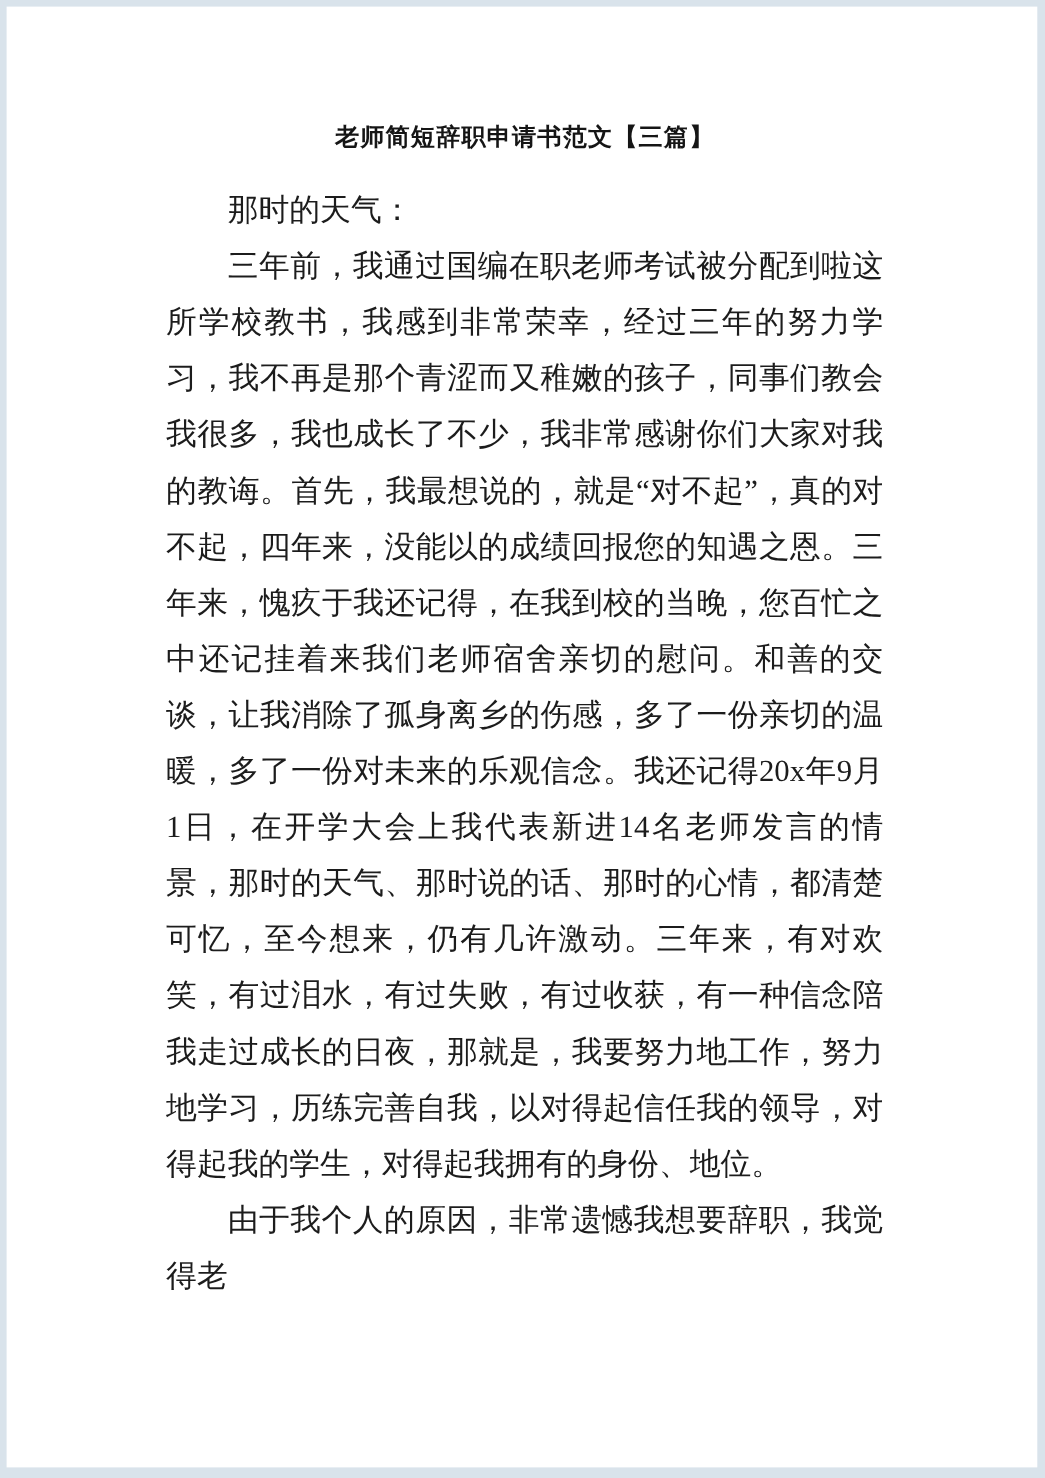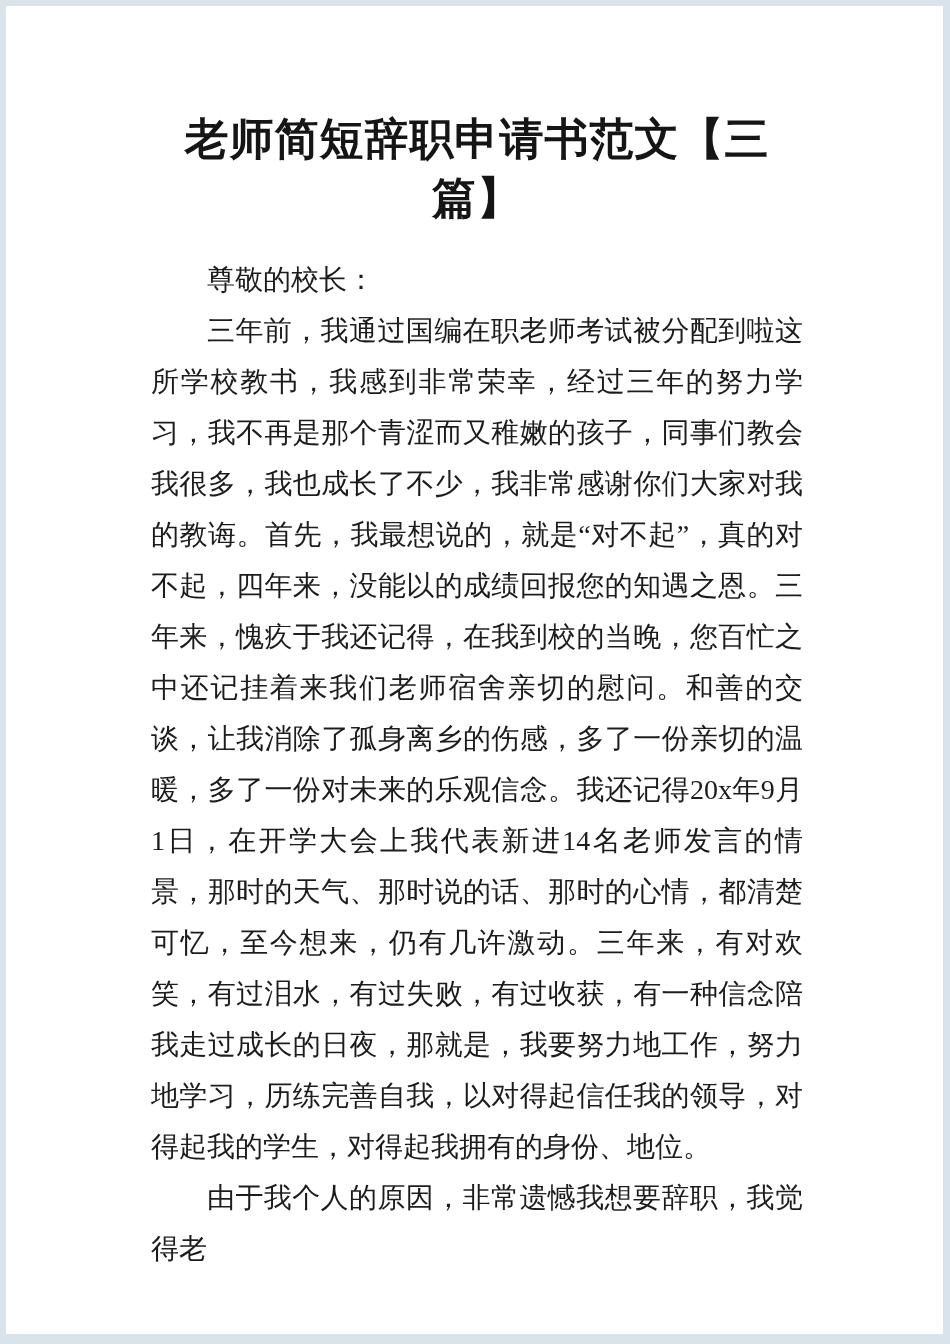--- a/index.html
+++ b/index.html
@@ -19,21 +19,21 @@
   .page {
     background: #ffffff;
     width: 100%;
     height: 100%;
     box-sizing: border-box;
     padding: 104px 140px 40px 145px;
     color: #1c1c1c;
   }
   .doc-title {
     font-family: "Liberation Sans", "DejaVu Sans", sans-serif;
-    font-size: 44px;
+    font-size: 22px;
     font-weight: 700;
     text-align: center;
     margin: 0 0 26px 0;
     letter-spacing: 1px;
     color: #151515;
   }
   .section-heading {
     font-size: 24px;
     margin: 0 0 64px 0;
     text-indent: 60px;
@@ -59,21 +59,21 @@
 </style>
 </head>
 <body>
 
 <div class="viewport">
   <div class="page">
 
     <h1 class="doc-title">老师简短辞职申请书范文【三篇】</h1>
 
 
-    <p class="para indent salutation-block">尊敬的校长：</p>
+    <p class="para indent salutation-block">那时的天气：</p>
 
 
     <p class="para indent body-para">三年前，我通过国编在职老师考试被分配到啦这所学校教书，我感到非常荣幸，经过三年的努力学习，我不再是那个青涩而又稚嫩的孩子，同事们教会我很多，我也成长了不少，我非常感谢你们大家对我的教诲。首先，我最想说的，就是“对不起”，真的对不起，四年来，没能以的成绩回报您的知遇之恩。三年来，愧疚于我还记得，在我到校的当晚，您百忙之中还记挂着来我们老师宿舍亲切的慰问。和善的交谈，让我消除了孤身离乡的伤感，多了一份亲切的温暖，多了一份对未来的乐观信念。我还记得20x年9月1日，在开学大会上我代表新进14名老师发言的情景，那时的天气、那时说的话、那时的心情，都清楚可忆，至今想来，仍有几许激动。三年来，有对欢笑，有过泪水，有过失败，有过收获，有一种信念陪我走过成长的日夜，那就是，我要努力地工作，努力地学习，历练完善自我，以对得起信任我的领导，对得起我的学生，对得起我拥有的身份、地位。</p>
 
     <p class="para indent body-para">由于我个人的原因，非常遗憾我想要辞职，我觉得老</p>
 
   </div>
 </div>
 
 </body></html>

